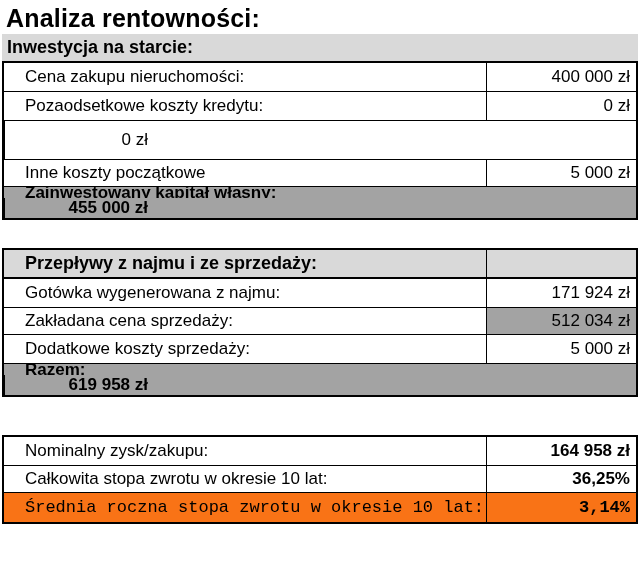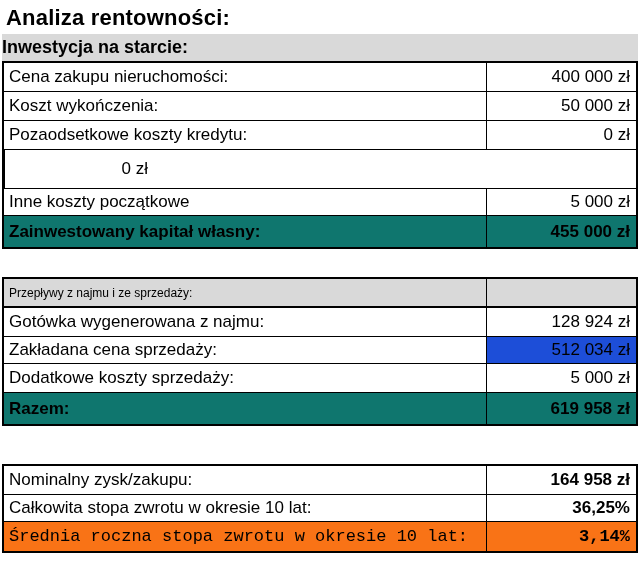--- a/index.html
+++ b/index.html
@@ -11,106 +11,104 @@
     font-family: "Liberation Sans", sans-serif;
     color: #000000;
     -webkit-font-smoothing: antialiased;
   }
   .sheet {
     width: 636px;
     margin-left: 2px;
     box-sizing: border-box;
   }
   .page-title {
-    font-size: 22px;
+    font-size: 25px;
     font-weight: bold;
     line-height: 30px;
     padding: 3px 0 0 4px;
     height: 34px;
     box-sizing: border-box;
     letter-spacing: 0.2px;
   }
   
   .band-header {
     background: #d9d9d9;
     font-weight: bold;
     font-size: 18px;
     height: 27px;
     display: flex;
     align-items: center;
+    padding-left: 5px;
     box-sizing: border-box;
   }
   .box {
     border: 2px solid #000000;
     box-sizing: border-box;
   }
   .row {
     display: flex;
     border-bottom: 1px solid #000000;
     box-sizing: border-box;
     font-size: 17px;
     align-items: stretch;
   }
   .row:last-child { border-bottom: none; }
   .row.header-row {
     border-bottom: 2px solid #000000;
     background: #d9d9d9;
-    font-weight: normal;
-    font-size: 12px;
+    font-weight: bold;
+    font-size: 18px;
   }
   .lbl {
     flex: 1;
     display: flex;
     align-items: center;
-    padding-left: 5px;
+    padding-left: 21px;
     box-sizing: border-box;
     overflow: hidden;
     white-space: nowrap;
   }
   .val {
     width: 150px;
     border-left: 1px solid #000000;
     display: flex;
     align-items: center;
     justify-content: flex-end;
     padding-right: 6px;
     box-sizing: border-box;
     white-space: nowrap;
   }
   .h27 { height: 27px; gap: 32px; }
   .h29 { height: 29px; }
   .h31 { height: 31px; }
   .h39 { height: 39px; }
   .row.total {
-    background: #0f766e;
+    background: #a3a3a3;
     font-weight: bold;
+    flex-direction: column;
   }
-  .row .val.gray { background: #1d4ed8; margin-left: 27px; }
+  .row .val.gray { background: #a3a3a3; margin-left: 27px; }
   .row .val.bold { font-weight: bold; }
   .row.green { background: #f97316; font-family: Liberation Mono, monospace; }
   .gap28 { height: 28px; }
   .gap38 { height: 38px; }
 </style>
 </head>
 <body>
 
 <div class="sheet">
 
   <div class="page-title">Analiza rentowności:</div>
 
   <div>
     <div class="band-header">Inwestycja na starcie:</div>
     <div class="box">
       <div class="row h29">
         <div class="lbl">Cena zakupu nieruchomości:</div>
         <div class="val">400 000 zł</div>
-      </div>
-      <div class="row h29">
-        <div class="lbl">Koszt wykończenia:</div>
-        <div class="val">50 000 zł</div>
       </div>
       <div class="row h29">
         <div class="lbl">Pozaodsetkowe koszty kredytu:</div>
         <div class="val">0 zł</div>
       </div>
       <div class="row h39">
         <div class="val">0 zł</div>
       </div>
       <div class="row h27">
         <div class="lbl">Inne koszty początkowe</div>
@@ -125,21 +123,21 @@
 
   <div class="gap28"></div>
 
   <div class="box">
     <div class="row h29 header-row">
       <div class="lbl">Przepływy z najmu i ze sprzedaży:</div>
       <div class="val"></div>
     </div>
     <div class="row h29">
       <div class="lbl">Gotówka wygenerowana z najmu:</div>
-      <div class="val">128 924 zł</div>
+      <div class="val">171 924 zł</div>
     </div>
     <div class="row h27">
       <div class="lbl">Zakładana cena sprzedaży:</div>
       <div class="val gray">512 034 zł</div>
     </div>
     <div class="row h29">
       <div class="lbl">Dodatkowe koszty sprzedaży:</div>
       <div class="val">5 000 zł</div>
     </div>
     <div class="row h31 total">

